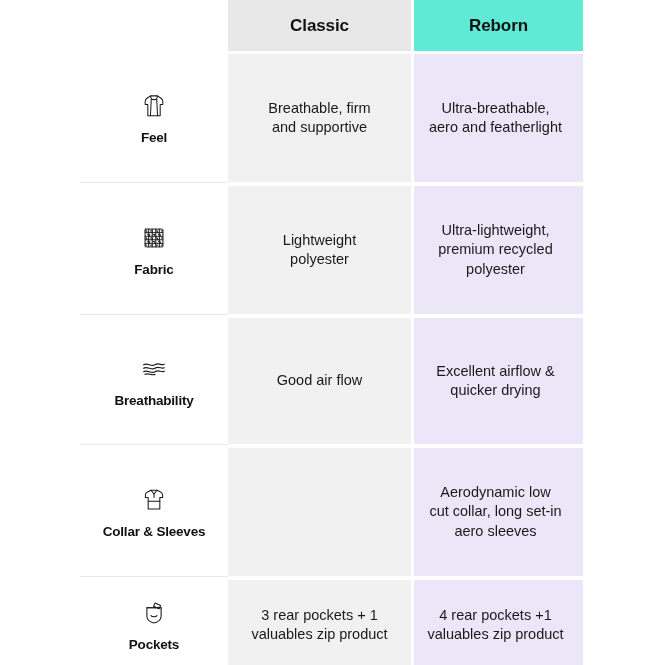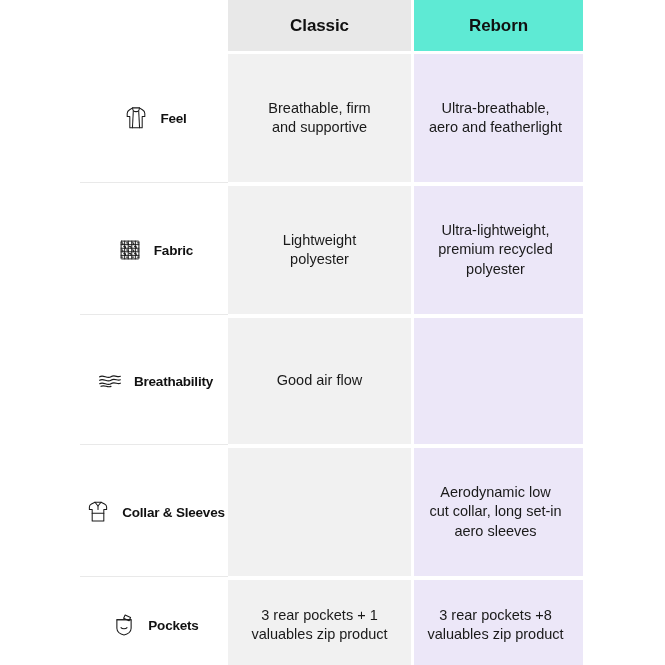--- a/index.html
+++ b/index.html
@@ -87,21 +87,21 @@
     background: #e9e9e9;
   }
 
   .cell-label {
     position: absolute;
     left: 80px;
     width: 148px;
     top: 0;
     height: 100%;
     display: flex;
-    flex-direction: row;
+    flex-direction: column;
     align-items: center;
     justify-content: center;
     gap: 9px;
   }
 
   .cell-label .label-text {
     font-size: 13.5px;
     font-weight: bold;
     color: #111111;
     letter-spacing: -0.2px;
@@ -236,20 +236,24 @@
           <path d="M5 15.2 C9 12.3 13 18.1 17 15.2 C21 12.3 24 16.5 27 14.7"></path>
           <path d="M5 18.9 C9 16.0 13 21.8 17 18.9 C21 16.0 24 20.2 27 18.4"></path>
           <path d="M6.5 21.7 C10 19.5 13.5 23.6 17 21.7"></path>
         </svg>
       </span>
       <span class="label-text">Breathability</span>
     </div>
     <div class="cell-value classic">
       <span class="value-text">Good air flow</span>
     </div>
+    <div class="cell-value reborn">
+      <span class="value-text">Excellent airflow &amp;
+quicker drying</span>
+    </div>
     <div class="row-divider" style="top:126px;"></div>
   </div>
 
   <div class="data-row" style="top:448px;height:128px;">
     <div class="cell-label">
       <span class="icon-wrap">
         <svg class="feature-icon" viewBox="0 0 32 32" fill="none" stroke="#1a1a1a" stroke-width="1.1" stroke-linejoin="round" stroke-linecap="round">
           <path d="M12.8 5.6 L9.0 7.4 C7.4 8.2 6.8 9.2 6.8 10.6 L6.8 13.4 L9.8 13.4 L9.8 25.6 L22.2 25.6 L22.2 13.4 L25.2 13.4 L25.2 10.6 C25.2 9.2 24.6 8.2 23.0 7.4 L19.2 5.6 Z"></path>
           <path d="M12.8 5.6 L16 9.6 L19.2 5.6"></path>
           <path d="M16 9.6 L16 13.2"></path>
@@ -276,18 +280,18 @@
           <path d="M12.8 18.8 C14.0 20.4 18.0 20.4 19.2 18.8"></path>
         </svg>
       </span>
       <span class="label-text">Pockets</span>
     </div>
     <div class="cell-value classic" style="height:90px;">
       <span class="value-text">3 rear pockets + 1
 valuables zip product</span>
     </div>
     <div class="cell-value reborn" style="height:90px;">
-      <span class="value-text">3 rear pockets +8
+      <span class="value-text">4 rear pockets +1
 valuables zip product</span>
     </div>
   </div>
 
 </div>
 
 </body></html>

